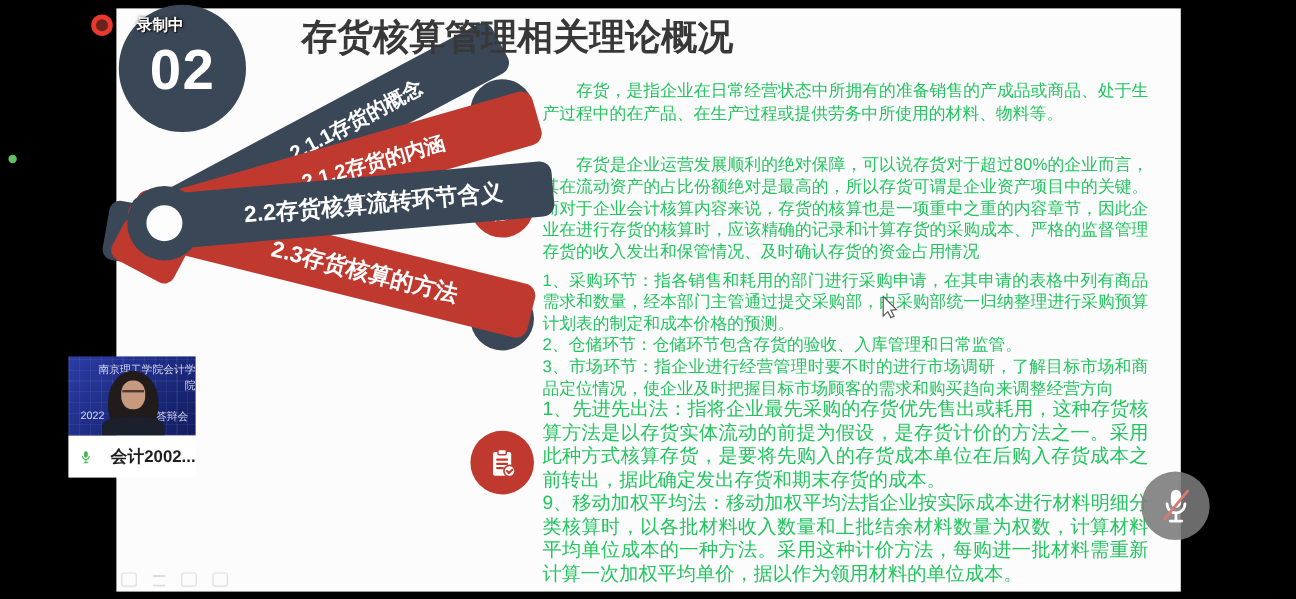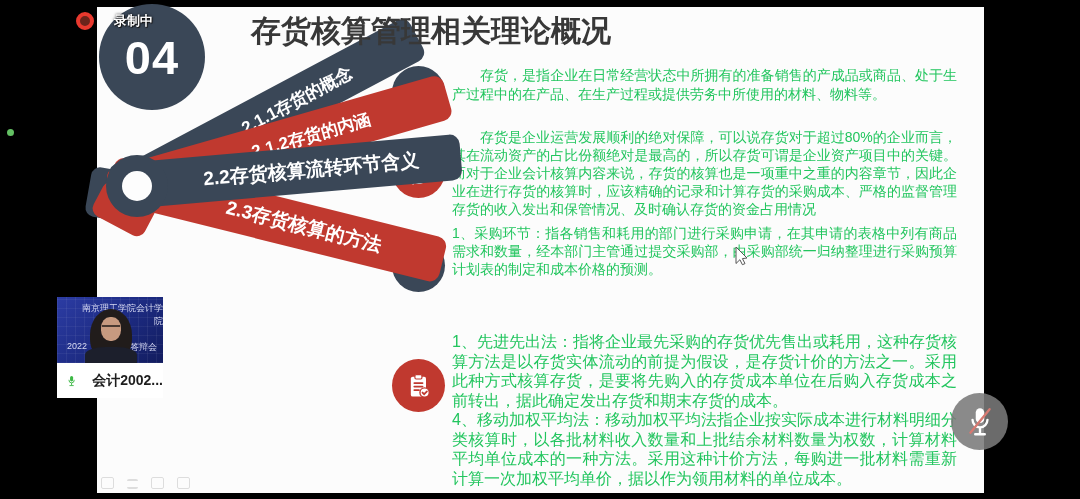--- a/index.html
+++ b/index.html
@@ -81,21 +81,21 @@
   .ghost-icons i.line { border:none; border-bottom:2px solid #b9b9b9; border-top:2px solid #b9b9b9; height:6px; margin-top:2px; }
 </style>
 </head>
 <body>
 
 <div class="stage">
 
   <div class="slide"></div>
 
   <div class="badge-circle">
-    <span>04</span>
+    <span>02</span>
   </div>
   <div class="page-title">存货核算管理相关理论概况</div>
 
   <div class="record">
     <span class="record-dot"></span>
     <span class="record-label">录制中</span>
   </div>
 
   <div class="hub-back-navy"></div>
   <div class="ribbon navy r1">
@@ -143,24 +143,26 @@
       <path d="M8 9.5h7M8 12.5h7M8 15.5h4" stroke="#c0392f" stroke-width="1.6" stroke-linecap="round"></path>
       <circle cx="16.8" cy="17.6" r="4" fill="#fff" stroke="#c0392f" stroke-width="1.2"></circle>
       <path d="M15 17.6l1.4 1.4 2.4-2.4" stroke="#c0392f" stroke-width="1.5" fill="none" stroke-linecap="round"></path>
     </svg>
   </div>
 
   <div class="textcol p1">存货，是指企业在日常经营状态中所拥有的准备销售的产成品或商品、处于生产过程中的在产品、在生产过程或提供劳务中所使用的材料、物料等。</div>
   <div class="textcol p2">存货是企业运营发展顺利的绝对保障，可以说存货对于超过80%的企业而言，其在流动资产的占比份额绝对是最高的，所以存货可谓是企业资产项目中的关键。而对于企业会计核算内容来说，存货的核算也是一项重中之重的内容章节，因此企业在进行存货的核算时，应该精确的记录和计算存货的采购成本、严格的监督管理存货的收入发出和保管情况、及时确认存货的资金占用情况</div>
   <div class="textcol p3">
     <div>1、采购环节：指各销售和耗用的部门进行采购申请，在其申请的表格中列有商品需求和数量，经本部门主管通过提交采购部，由采购部统一归纳整理进行采购预算计划表的制定和成本价格的预测。</div>
+    <div>2、仓储环节：仓储环节包含存货的验收、入库管理和日常监管。</div>
+    <div>3、市场环节：指企业进行经营管理时要不时的进行市场调研，了解目标市场和商品定位情况，使企业及时把握目标市场顾客的需求和购买趋向来调整经营方向</div>
   </div>
   <div class="textcol p4">
     <div>1、先进先出法：指将企业最先采购的存货优先售出或耗用，这种存货核算方法是以存货实体流动的前提为假设，是存货计价的方法之一。采用此种方式核算存货，是要将先购入的存货成本单位在后购入存货成本之前转出，据此确定发出存货和期末存货的成本。</div>
-    <div>4、移动加权平均法：移动加权平均法指企业按实际成本进行材料明细分类核算时，以各批材料收入数量和上批结余材料数量为权数，计算材料平均单位成本的一种方法。采用这种计价方法，每购进一批材料需重新计算一次加权平均单价，据以作为领用材料的单位成本。</div>
+    <div>9、移动加权平均法：移动加权平均法指企业按实际成本进行材料明细分类核算时，以各批材料收入数量和上批结余材料数量为权数，计算材料平均单位成本的一种方法。采用这种计价方法，每购进一批材料需重新计算一次加权平均单价，据以作为领用材料的单位成本。</div>
   </div>
 
   <div class="ghost-icons">
     <i></i>
       <i class="line"></i>
       <i></i>
       <i></i>
   </div>
 
   <div class="cam-video">

